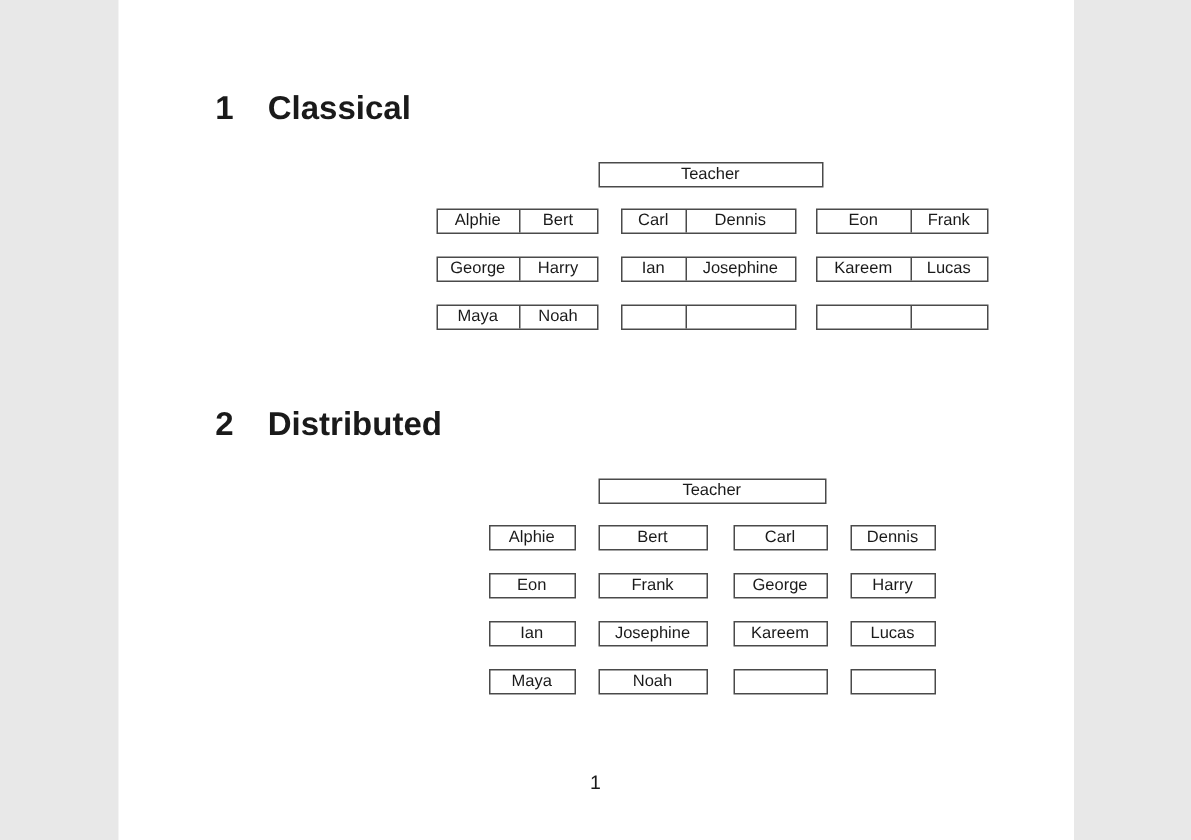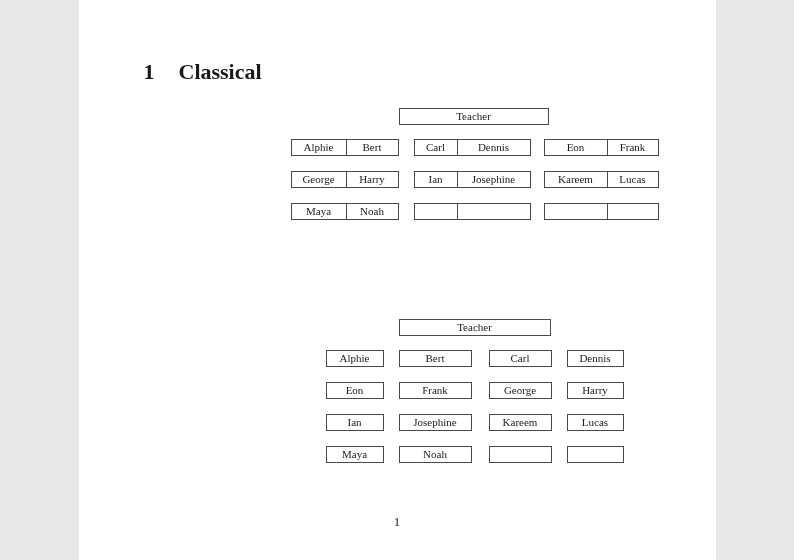--- a/index.html
+++ b/index.html
@@ -1,21 +1,21 @@
 <!DOCTYPE html>
 <html><head>
 <meta charset="utf-8">
 <style>
   html, body { margin: 0; padding: 0; background: #e8e8e8; }
   .page {
     position: relative;
     width: 637px;
     height: 560px;
     background: #ffffff;
-    font-family: Liberation Serif, serif;
+    font-family: Liberation Sans, sans-serif;
     color: #1a1a1a;
     overflow: hidden;
     margin: 0 auto;
   }
   .heading {
     position: absolute;
     left: 65px;
     font-size: 22px;
     font-weight: bold;
     line-height: 22px;
@@ -113,20 +113,23 @@
   </div>
   <div class="pair pb" style="top:203px">
     <span class="seat first"></span>
     <span class="seat second"></span>
   </div>
   <div class="pair pc" style="top:203px">
     <span class="seat first"></span>
     <span class="seat second"></span>
   </div>
 
+  <div class="heading" style="top:272px">
+    <span class="sec-num">2</span><span class="sec-title">Distributed</span>
+  </div>
 
   <div class="desk teacher-d">
     <span>Teacher</span>
   </div>
 
   <div class="desk d0" style="top:350px">
       <span>Alphie</span>
     </div>
   <div class="desk d1" style="top:350px">
       <span>Bert</span>

